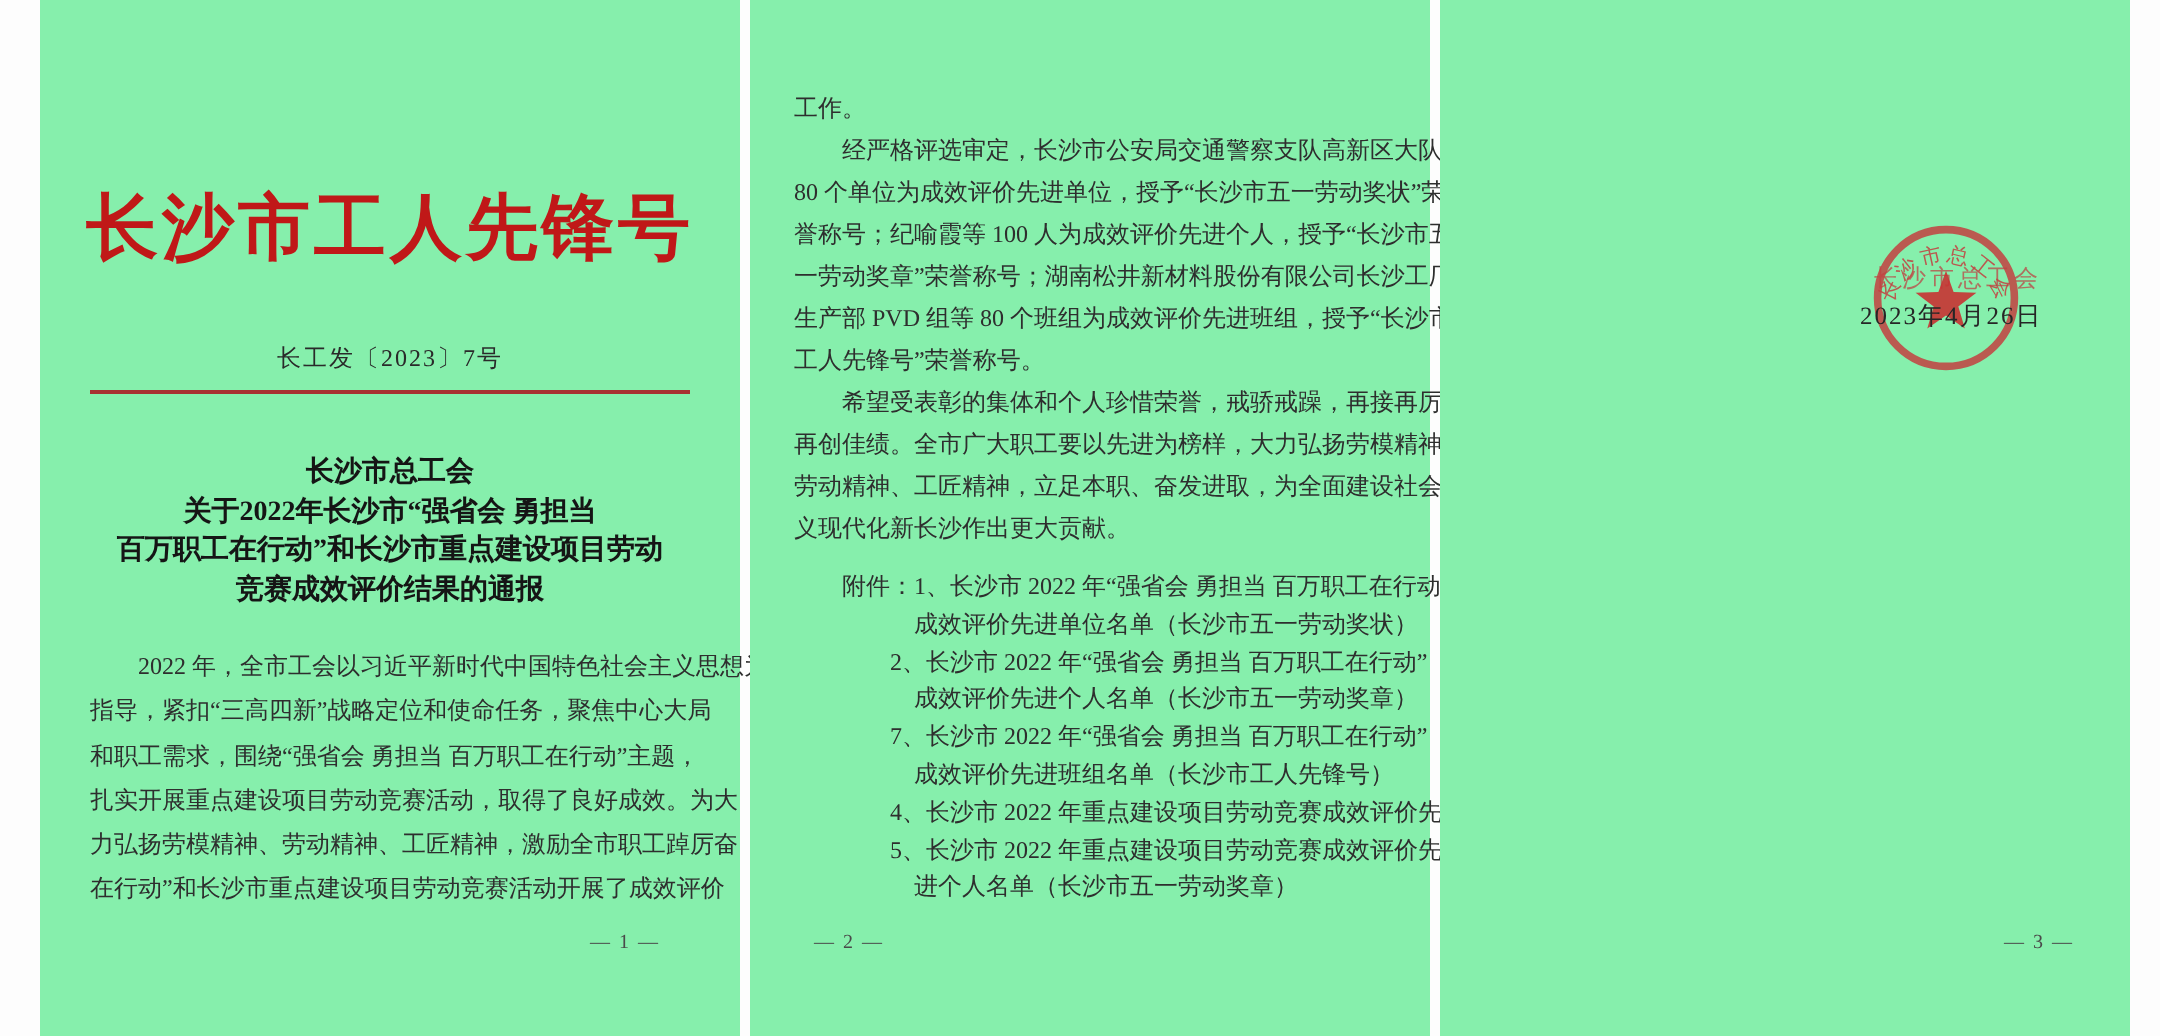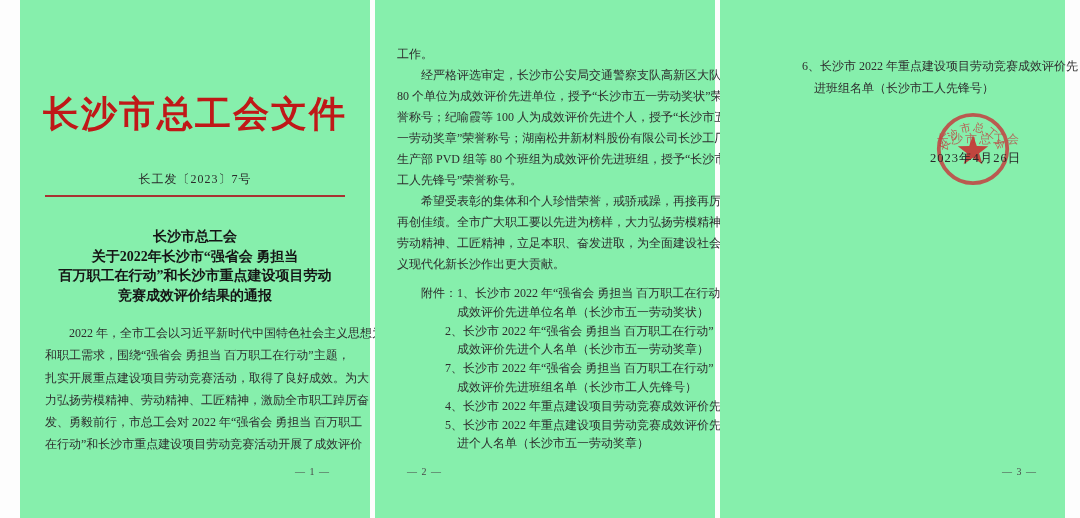--- a/index.html
+++ b/index.html
@@ -68,35 +68,35 @@
     position:absolute; top:150px; left:210px;
     font-size:12.5px; color:#262626; letter-spacing:1px;
   }
 </style>
 </head>
 <body>
 
 <div id="canvas">
 
   <section class="page" id="page-1">
-    <div class="p1-header">长沙市总工会文件</div>
+    <div class="p1-header">长沙市工人先锋号</div>
     <div class="p1-docno">长工发〔2023〕7号</div>
     <div class="p1-rule"></div>
     <div class="p1-title">
         <div class="line">长沙市总工会</div>
         <div class="line">关于2022年长沙市“强省会 勇担当</div>
         <div class="line">百万职工在行动”和长沙市重点建设项目劳动</div>
         <div class="line">竞赛成效评价结果的通报</div>
       </div>
     <div class="p1-body">
         <div class="line">　　2022 年，全市工会以习近平新时代中国特色社会主义思想为</div>
+        <div class="line">指导，紧扣“三高四新”战略定位和使命任务，聚焦中心大局</div>
         <div class="line">和职工需求，围绕“强省会 勇担当 百万职工在行动”主题，</div>
         <div class="line">扎实开展重点建设项目劳动竞赛活动，取得了良好成效。为大</div>
         <div class="line">力弘扬劳模精神、劳动精神、工匠精神，激励全市职工踔厉奋</div>
-        <div class="line">发、勇毅前行，市总工会对 2022 年“强省会 勇担当 百万职工</div>
         <div class="line">在行动”和长沙市重点建设项目劳动竞赛活动开展了成效评价</div>
       </div>
     <div class="pageno p1-pageno">— 1 —</div>
   </section>
 
   <section class="page" id="page-2">
     <div class="p2-body">
         <div class="line">工作。</div>
         <div class="line">　　经严格评选审定，长沙市公安局交通警察支队高新区大队等</div>
         <div class="line">80 个单位为成效评价先进单位，授予“长沙市五一劳动奖状”荣</div>
@@ -117,24 +117,20 @@
         <div class="line">　　　　7、长沙市 2022 年“强省会 勇担当 百万职工在行动”</div>
         <div class="line">　　　　　成效评价先进班组名单（长沙市工人先锋号）</div>
         <div class="line">　　　　4、长沙市 2022 年重点建设项目劳动竞赛成效评价先</div>
         <div class="line">　　　　5、长沙市 2022 年重点建设项目劳动竞赛成效评价先</div>
         <div class="line">　　　　　进个人名单（长沙市五一劳动奖章）</div>
       </div>
     <div class="pageno p2-pageno">— 2 —</div>
   </section>
 
   <section class="page" id="page-3">
-    <div class="p3-attach">
-        <div class="line">6、长沙市 2022 年重点建设项目劳动竞赛成效评价先</div>
-        <div class="line">　进班组名单（长沙市工人先锋号）</div>
-      </div>
 
     <div class="p3-sig-org">长沙市总工会</div>
 
     <svg class="p3-seal" viewBox="0 0 100 100" xmlns="http://www.w3.org/2000/svg">
       <circle cx="50" cy="50" r="45" fill="none" stroke="#c34040" stroke-width="5" opacity="0.85"></circle>
       <polygon fill="#c83232" opacity="0.9" points="50,32 55,46.1 70,46.5 58.1,55.6 62.4,70 50,61.5 37.7,70 41.9,55.6 30,46.5 45,46.1"></polygon>
       <defs>
         <path id="sealArc" d="M 14 62 A 36 36 0 1 1 86 62" fill="none"></path>
       </defs>
       <text font-size="14" fill="#c34040" opacity="0.85" letter-spacing="2" font-family="Liberation Serif, DejaVu Serif, serif">

